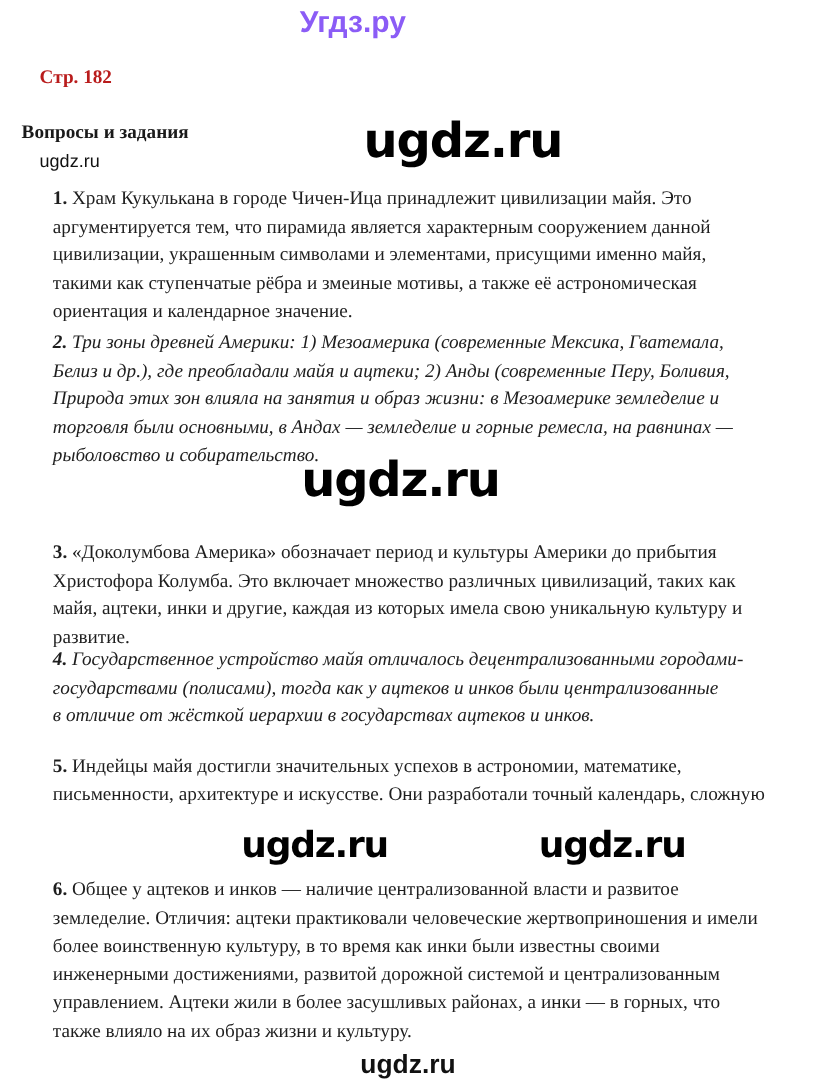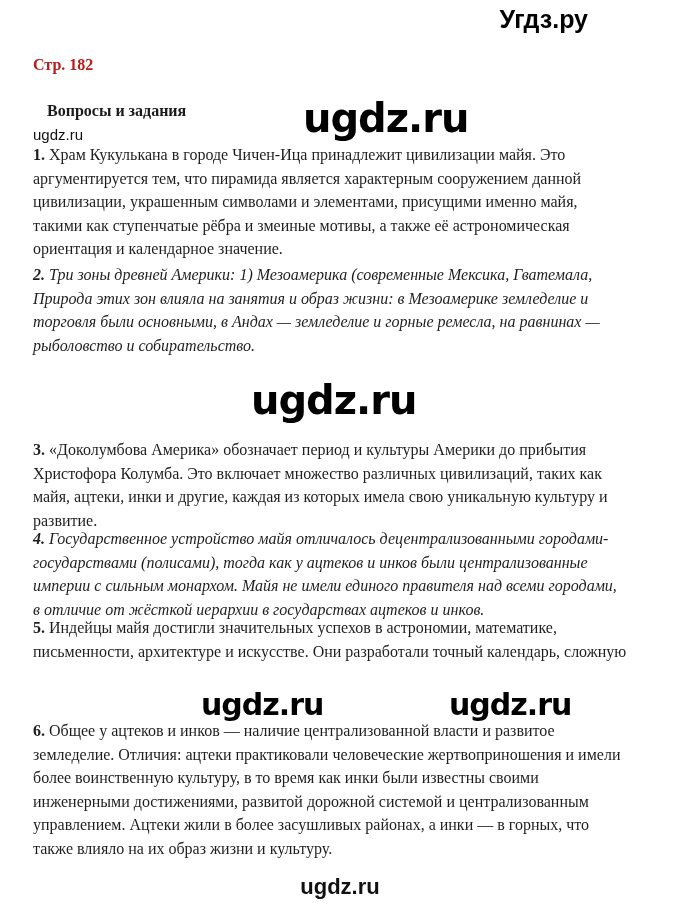--- a/index.html
+++ b/index.html
@@ -12,40 +12,40 @@
       height: 904px;
       position: relative;
       overflow: hidden;
       color: #1a1a1a;
     }
     .site-header {
       position: absolute;
       top: 4px;
       left: 0;
       width: 588px;
-      text-align: right;
+      text-align: center;
       font-family: "Liberation Sans", sans-serif;
       font-weight: bold;
       font-size: 25px;
-      color: #000000;
+      color: #8b5cf6;
       line-height: 30px;
     }
     .page-num {
       position: absolute;
       left: 33px;
       top: 55px;
       font-family: "Liberation Serif", serif;
       font-weight: bold;
       font-size: 16px;
       line-height: 20px;
       color: #b91c1c;
     }
     .section-title {
       position: absolute;
-      left: 47px;
+      left: 18px;
       top: 101px;
       font-family: "Liberation Serif", serif;
       font-weight: bold;
       font-size: 16px;
       line-height: 20px;
       color: #1a1a1a;
     }
     .wm-small {
       position: absolute;
       left: 33px;
@@ -80,21 +80,21 @@
       line-height: 26px;
     }
     .answer {
       position: absolute;
       left: 33px;
       width: 600px;
       font-family: "Liberation Serif", serif;
       font-size: 16px;
       line-height: 23.6px;
       color: #1e1e1e;
-      margin: 0;
+      margin: 11px;
     }
     .answer .num {
       font-weight: bold;
     }
     .answer .line {
       display: block;
       white-space: nowrap;
     }
     .a1 { top: 143px; }
     .a2 { top: 263px; font-style: italic; }
@@ -117,36 +117,36 @@
 <div class="answer a1">
   <span class="line"><span class="num">1.</span><span> Храм Кукулькана в городе Чичен-Ица принадлежит цивилизации майя. Это</span></span>
   <span class="line">аргументируется тем, что пирамида является характерным сооружением данной</span>
   <span class="line">цивилизации, украшенным символами и элементами, присущими именно майя,</span>
   <span class="line">такими как ступенчатые рёбра и змеиные мотивы, а также её астрономическая</span>
   <span class="line">ориентация и календарное значение.</span>
 </div>
 
 <div class="answer a2">
   <span class="line"><span class="num">2.</span><span> Три зоны древней Америки: 1) Мезоамерика (современные Мексика, Гватемала,</span></span>
+  <span class="line">Белиз и др.), где преобладали майя и ацтеки; 2) Анды (современные Перу, Боливия,</span>
   <span class="line">Природа этих зон влияла на занятия и образ жизни: в Мезоамерике земледелие и</span>
   <span class="line">торговля были основными, в Андах — земледелие и горные ремесла, на равнинах —</span>
   <span class="line">рыболовство и собирательство.</span>
 </div>
 
 <div class="answer a3">
   <span class="line"><span class="num">3.</span><span> «Доколумбова Америка» обозначает период и культуры Америки до прибытия</span></span>
   <span class="line">Христофора Колумба. Это включает множество различных цивилизаций, таких как</span>
   <span class="line">майя, ацтеки, инки и другие, каждая из которых имела свою уникальную культуру и</span>
   <span class="line">развитие.</span>
 </div>
 
 <div class="answer a4">
   <span class="line"><span class="num">4.</span><span> Государственное устройство майя отличалось децентрализованными городами-</span></span>
   <span class="line">государствами (полисами), тогда как у ацтеков и инков были централизованные</span>
-  <span class="line">империи с сильным монархом. Майя не имели единого правителя над всеми городами,</span>
   <span class="line">в отличие от жёсткой иерархии в государствах ацтеков и инков.</span>
 </div>
 
 <div class="answer a5">
   <span class="line"><span class="num">5.</span><span> Индейцы майя достигли значительных успехов в астрономии, математике,</span></span>
   <span class="line">письменности, архитектуре и искусстве. Они разработали точный календарь, сложную</span>
 </div>
 
 <div class="answer a6">
   <span class="line"><span class="num">6.</span><span> Общее у ацтеков и инков — наличие централизованной власти и развитое</span></span>

